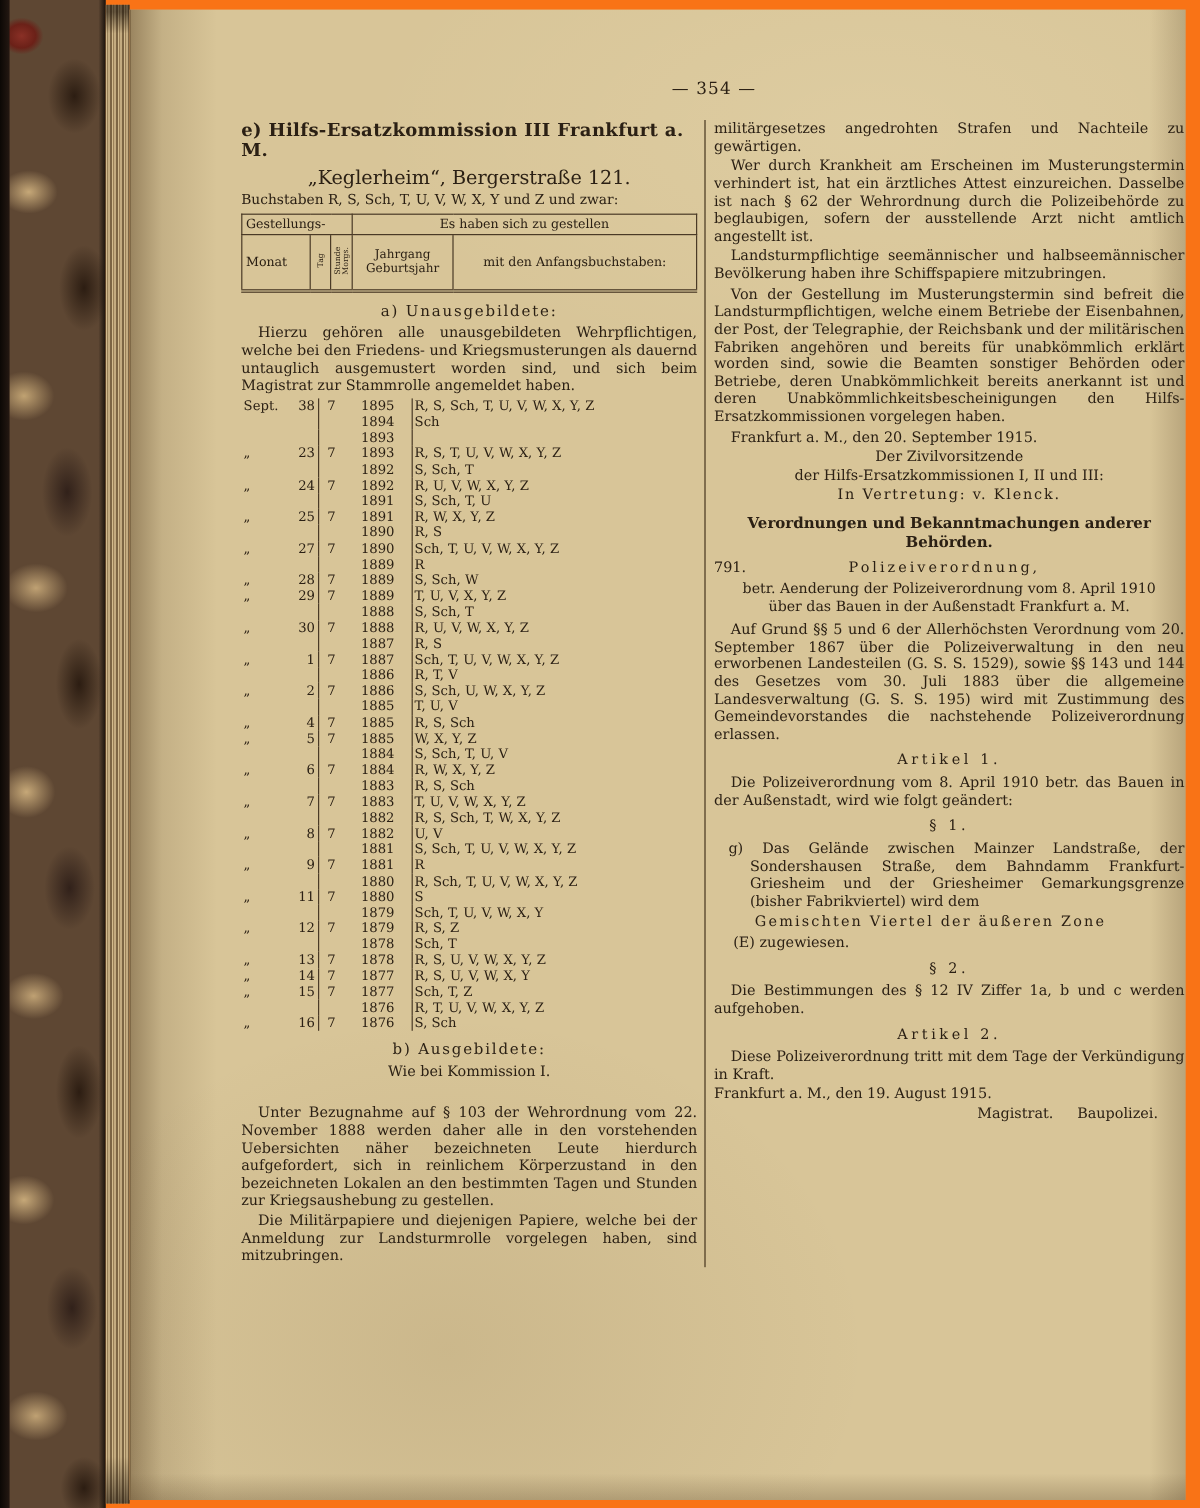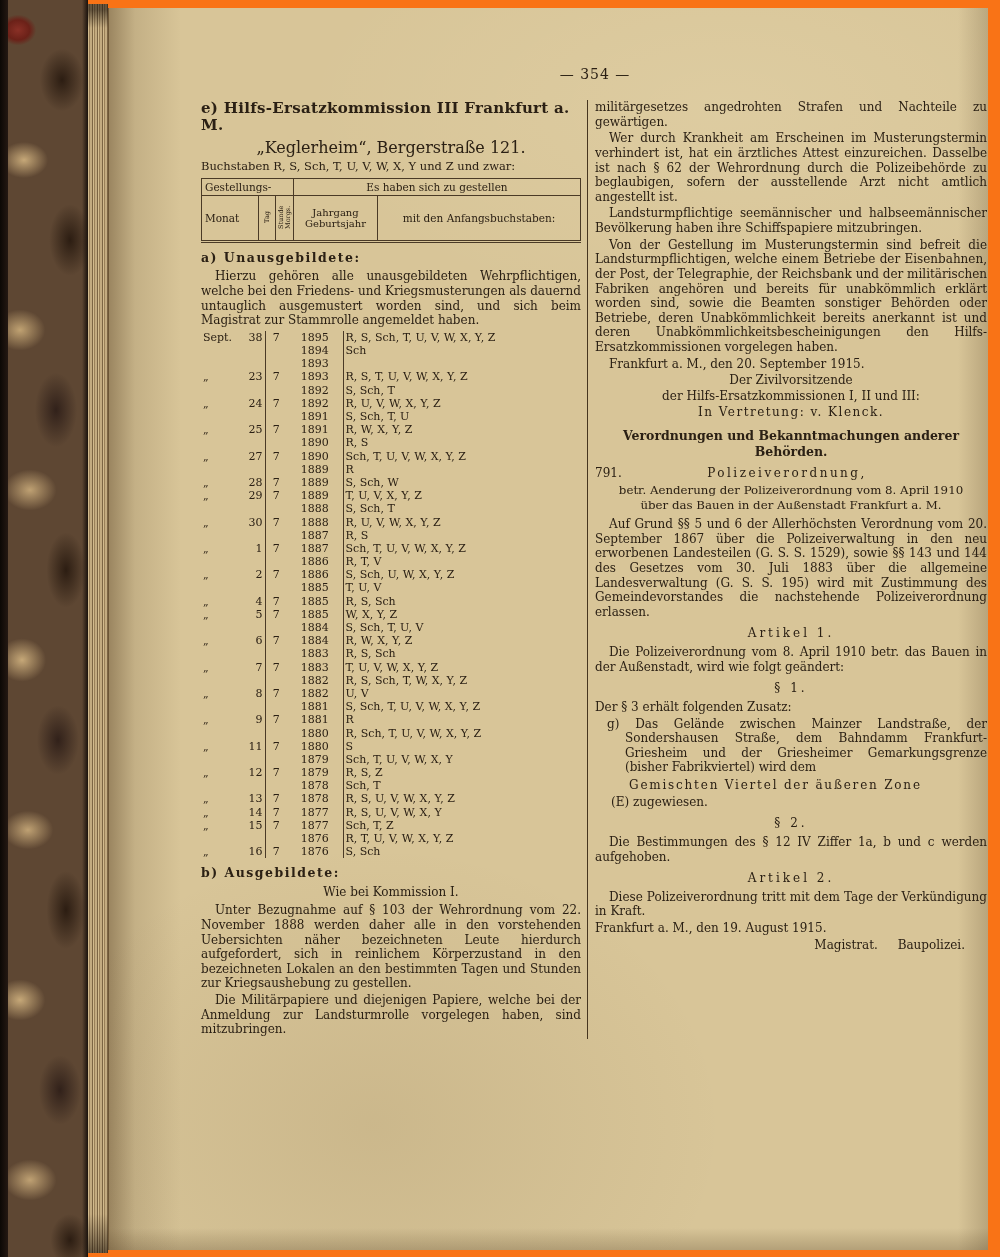--- a/index.html
+++ b/index.html
@@ -76,36 +76,36 @@
   .head-table td { border:1px solid #4a3a26; padding:2px 3px; vertical-align:middle; }
   .head-table tr:last-child td { border-bottom:3px double #4a3a26; }
   .ht-group1 { width:92px; }
   .ht-monat { width:50px; }
   .ht-vert { width:15px; padding:1px 0 !important; text-align:center; }
   .ht-vert span { writing-mode:vertical-rl; transform:rotate(180deg); display:inline-block;
     font-size:6.5px; line-height:1.1; max-height:40px; white-space:normal; }
   .ht-jahrgang { width:84px; white-space:pre-line; text-align:center; font-size:10px; }
   .ht-letters { text-align:center; font-size:10.5px; }
 
-  .section-head { text-align:left; font-weight:bold; letter-spacing:1.5px; font-size:12.5px; margin:7px 0 4px; }
+  .section-head { text-align:center; font-weight:normal; letter-spacing:1.5px; font-size:12.5px; margin:7px 0 4px; }
 
   .body-p { margin:0 0 2px 0; }
   .indent { text-indent: 14px; }
   .noindent { text-indent: 0; }
 
   
   .data-table { width:100%; border-collapse:collapse; font-size:11px; line-height:1.2; margin:3px 0 6px 0; }
   .data-table td { padding:0 2px; vertical-align:top; }
   .c-month   { width:38px; text-align:left; padding-left:1px; }
   .c-day     { width:26px; text-align:right; border-right:1px solid #4a3a26; }
   .c-hour    { width:22px; text-align:center; }
   .c-year    { width:56px; text-align:center; border-right:1px solid #4a3a26; }
   .c-letters { padding-left:10px; text-align:left; }
 
-  .kommission-line { text-align:center; font-size:12px; margin-bottom:4px; }
+  .kommission-line { text-align:center; font-size:12px; margin-bottom:20px; }
 
   
   .sig-center { text-align:center; margin:1px 0; }
   .sig-name { letter-spacing:1.5px; }
   .section-heading { font-weight:bold; font-size:12.5px; text-align:center; line-height:1.3;
     margin:9px 10px 5px; white-space:pre-line; }
   .num-title-row { display:flex; align-items:baseline; margin:5px 0 3px; }
   .ord-num { width:52px; text-align:left; }
   .ord-title { flex:1; text-align:center; letter-spacing:2.5px; padding-right:60px; }
   .betr-line { text-align:center; font-size:11.8px; }
@@ -472,21 +472,20 @@
           </div>
           <div class="betr-line">betr. Aenderung der Polizeiverordnung vom 8. April 1910</div>
           <div class="betr-line">über das Bauen in der Außenstadt Frankfurt a. M.</div>
 
           <p class="body-p indent" style="margin-top:5px">Auf Grund §§ 5 und 6 der Allerhöchsten Verordnung vom 20. September 1867 über die Polizeiverwaltung in den neu erworbenen Landesteilen (G. S. S. 1529), sowie §§ 143 und 144 des Gesetzes vom 30. Juli 1883 über die allgemeine Landesverwaltung (G. S. S. 195) wird mit Zustimmung des Gemeindevorstandes die nachstehende Polizeiverordnung erlassen.</p>
 
           <div class="law-head">Artikel 1.</div>
           <p class="body-p indent">Die Polizeiverordnung vom 8. April 1910 betr. das Bauen in der Außenstadt, wird wie folgt geändert:</p>
 
           <div class="law-head">§ 1.</div>
-          <p class="body-p noindent">Der § 3 erhält folgenden Zusatz:</p>
           <p class="body-p hang-g">g) Das Gelände zwischen Mainzer Landstraße, der Sondershausen Straße, dem Bahndamm Frankfurt-Griesheim und der Griesheimer Gemarkungsgrenze (bisher Fabrikviertel) wird dem</p>
           <p class="body-p zone-line">Gemischten Viertel der äußeren Zone</p>
           <p class="body-p zone-e">(E) zugewiesen.</p>
 
           <div class="law-head">§ 2.</div>
           <p class="body-p indent">Die Bestimmungen des § 12 IV Ziffer 1a, b und c werden aufgehoben.</p>
 
           <div class="law-head">Artikel 2.</div>
           <p class="body-p indent">Diese Polizeiverordnung tritt mit dem Tage der Verkündigung in Kraft.</p>
 

